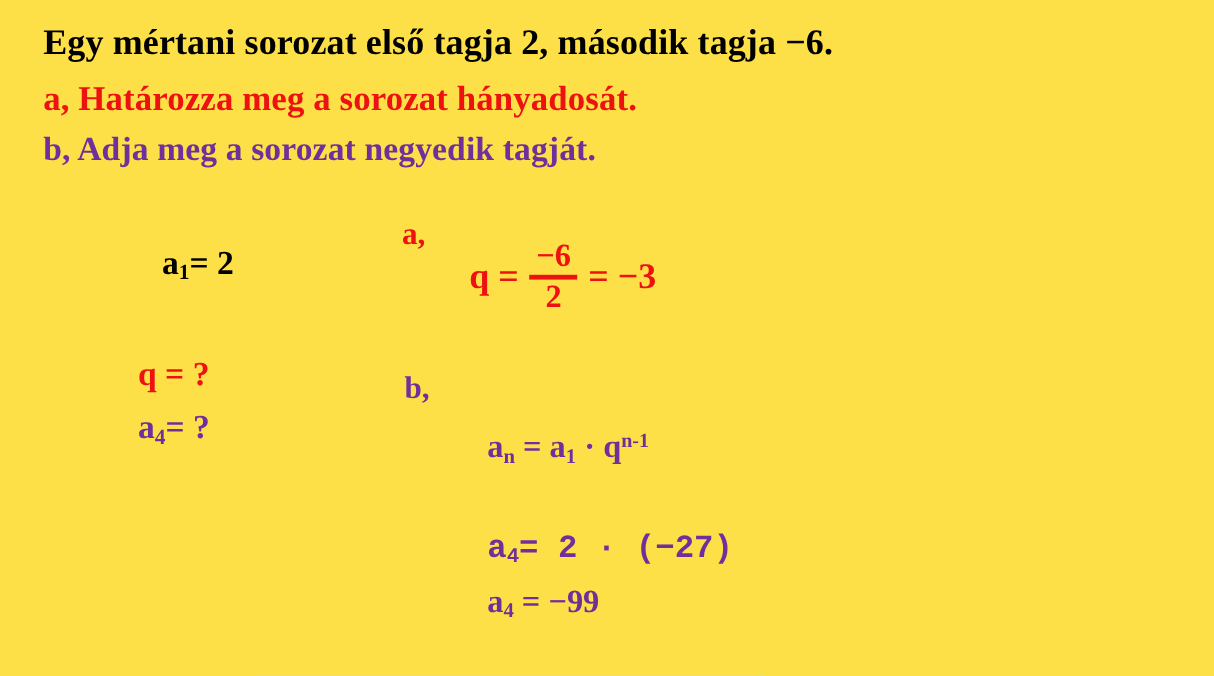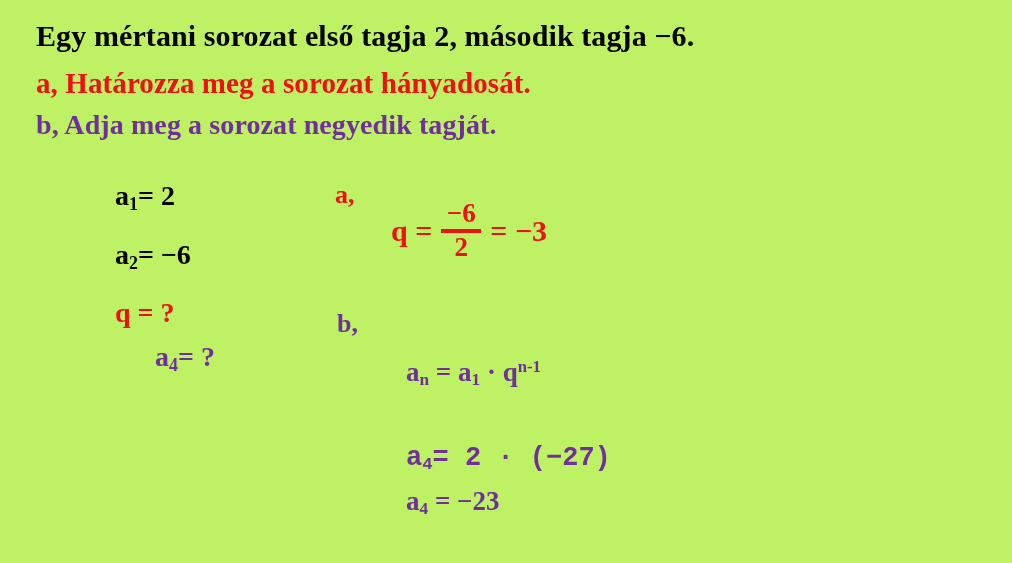--- a/index.html
+++ b/index.html
@@ -10,21 +10,21 @@
     width: 1012px;
     height: 563px;
     background: #bdd7ee;
     font-family: "Liberation Serif", "DejaVu Serif", serif;
     overflow: hidden;
   }
   #slide {
     position: relative;
     width: 1012px;
     height: 563px;
-    background: #bef264;
+    background: #fde047;
   }
 
   
   .header-line {
     position: absolute;
     left: 36px;
     font-weight: bold;
     white-space: nowrap;
     letter-spacing: 0.1px;
   }
@@ -33,24 +33,24 @@
   #hdr-2 { top: 109px; font-size: 28px; color: #70309c; }
 
   
   .given {
     position: absolute;
     left: 115px;
     font-weight: bold;
     font-size: 28px;
     white-space: nowrap;
   }
-  #given-0 { top: 180px; color: #000000; }
+  #given-0 { top: 204px; color: #000000; margin-left: 20px; }
   #given-1 { top: 239px; color: #000000; }
   #given-2 { top: 297px; color: #ee1111; }
-  #given-3 { top: 341px; color: #70309c; margin-left: 40px; }
+  #given-3 { top: 341px; color: #70309c; }
 
   .given sub, .eq sub {
     font-size: 0.64em;
     vertical-align: -0.26em;
     font-weight: bold;
   }
   .eq sup {
     font-size: 0.62em;
     vertical-align: 0.52em;
     font-weight: bold;
@@ -122,23 +122,20 @@
 <div id="slide">
 
   <div class="header-line" id="hdr-0">Egy mértani sorozat első tagja 2, második tagja −6.</div>
   <div class="header-line" id="hdr-1">a, Határozza meg a sorozat hányadosát.</div>
   <div class="header-line" id="hdr-2">b, Adja meg a sorozat negyedik tagját.</div>
 
   <div class="given" id="given-0">
     <span>a</span><sub>1</sub><span>= 2</span>
   </div>
 
-  <div class="given" id="given-1">
-    <span>a</span><sub>2</sub><span>= −6</span>
-  </div>
 
   <div class="given" id="given-2">q = ?</div>
 
   <div class="given" id="given-3">
     <span>a</span><sub>4</sub><span>= ?</span>
   </div>
 
   <div class="part-label" id="part-a">a,</div>
   <div class="part-label" id="part-b">b,</div>
 
@@ -155,16 +152,16 @@
   <div class="eq" id="eq-b-0">
     <span>a</span><sub>n</sub><span> = a</span><sub>1</sub><span> · q</span><sup>n-1</sup>
   </div>
 
 
   <div class="eq" id="eq-b-2">
     <span>a</span><sub>4</sub><span>= 2 · (−27)</span>
   </div>
 
   <div class="eq" id="eq-b-3">
-    <span>a</span><sub>4</sub><span> = −23</span>
+    <span>a</span><sub>4</sub><span> = −99</span>
   </div>
 
 </div>
 
 </body></html>

